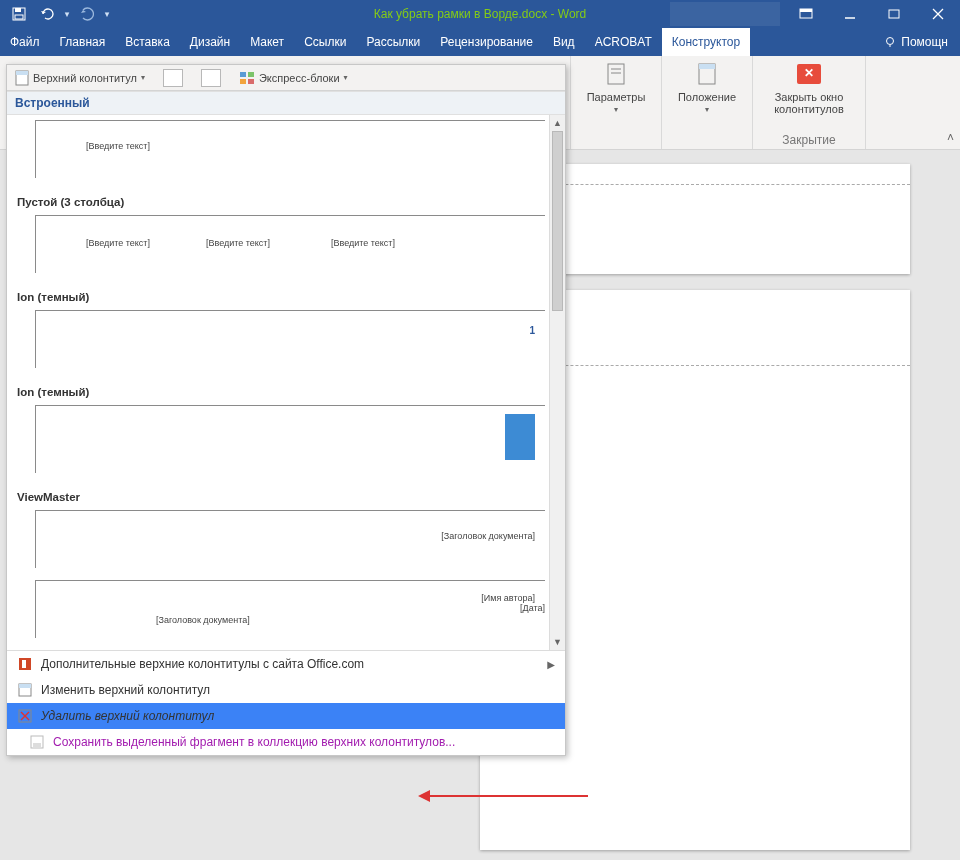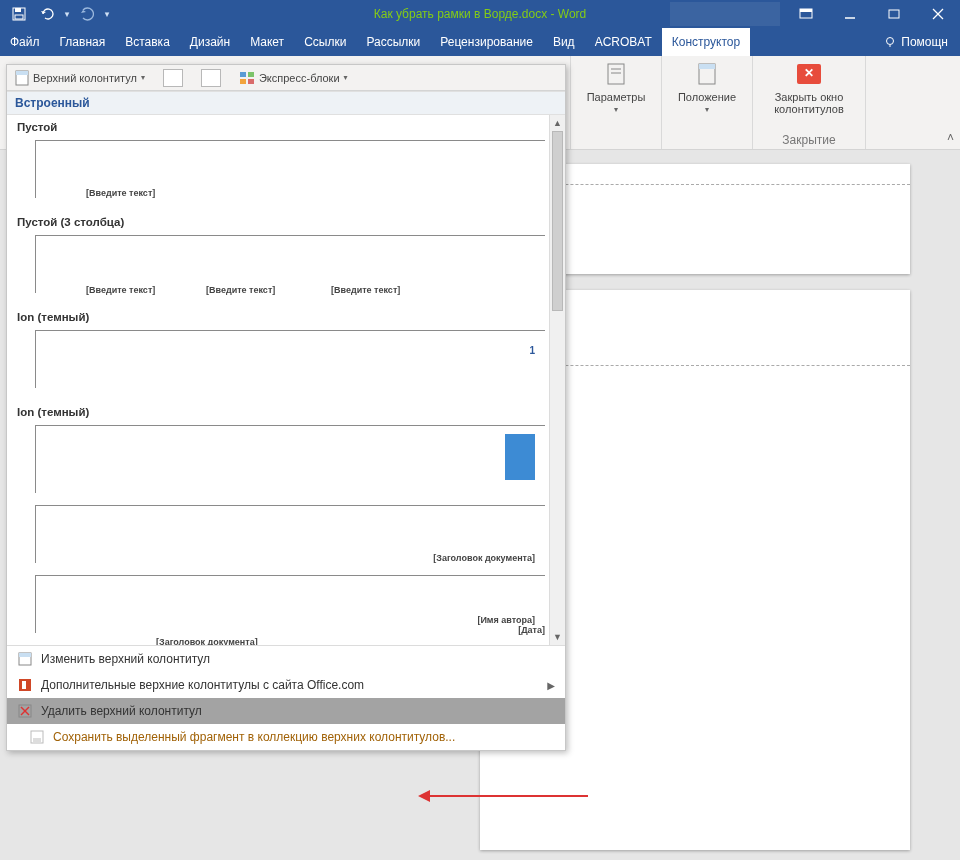--- a/index.html
+++ b/index.html
@@ -42,28 +42,28 @@
 .gbtn .tri { font-size:8px; color:#666; }
 .g-placeholder { width:20px; height:18px; border:1px solid #b8b8b8; background:#fff; display:inline-block; }
 .gallery-header { background: #eef2f6; color: #2b579a; font-weight: 600; padding: 4px 8px; border-top:1px solid #e0e0e0; border-bottom:1px solid #e0e0e0; font-size:12px; }
 .gallery-body { max-height: 608px; overflow: hidden; position: relative; }
 .gallery-scroll { position:absolute; right:0; top:0; bottom:0; width:16px; background:#f0f0f0; border-left:1px solid #dcdcdc; }
 .scroll-thumb { position:absolute; left:2px; right:2px; background:#cfcfcf; border:1px solid #b8b8b8; }
 .scroll-arrow { position:absolute; left:0; right:0; height:16px; display:flex; align-items:center; justify-content:center; font-size:9px; color:#666; background:#f0f0f0; }
 .gcat { padding: 6px 10px 2px; font-weight: 600; color: #333; font-size:11.5px; }
 .gpreview { margin: 5px 20px 12px 28px; height: 68px; border-left: 1px solid #8a8a8a; border-top: 1px solid #8a8a8a; background: #fff; position: relative; font-size: 9px; color: #444; }
 .gpreview.short { height: 58px; }
-.ptxt { position: absolute; font-weight: 700; font-size: 9px; margin-top: 27px; }
+.ptxt { position: absolute; font-weight: 400; font-size: 9px; }
 .ion-num { position:absolute; right:10px; top:14px; color:#2b579a; font-weight:bold; font-size:10px; }
 .ion-block { position:absolute; right:10px; top:8px; width:30px; height:46px; background:#3d8bd4; }
 .ion-block-num { position:absolute; right:13px; bottom:2px; color:#fff; font-size:8px; }
 .gallery-footer { border-top: 1px solid #dcdcdc; }
 .gf-item { display:flex; align-items:center; gap:8px; padding:5px 10px; font-size:12px; }
-.gf-item.hover { background:#a3a3a3; }
-.gf-item.disabled { color:#a16207;padding-left:22px; }
+.gf-item.hover { background:#3b82f6;font-style:italic; }
+.gf-item.disabled { color:#a21caf;padding-left:22px; }
 .gf-item .chev { margin-left:auto; font-size:10px; color:#666; }
 .gf-icon { width:16px; height:16px; display:flex; align-items:center; justify-content:center; }
 
 .arrow { position:absolute; top:790px; left:418px; width:170px; height:12px; z-index:200; }
 .arrow-line { position:absolute; top:5px; left:12px; right:0; height:2px; background:#d33; }
 .arrow-head { position:absolute; left:0; top:0; width:0; height:0; border-top:6px solid transparent; border-bottom:6px solid transparent; border-right:12px solid #d33; }
 
 svg { display:block; }
 </style>
 </head>
@@ -242,21 +242,20 @@
 
   <div class="gallery-header">Встроенный</div>
 
   <div class="gallery-body">
     <div class="gallery-scroll">
       <div class="scroll-arrow" style="top:0">▲</div>
       <div class="scroll-thumb" style="top:16px;height:180px"></div>
       <div class="scroll-arrow" style="bottom:0">▼</div>
     </div>
 
-    <div class="gcat">Пустой</div>
     <div class="gpreview short">
       <span class="ptxt" style="left:50px;top:20px">[Введите текст]</span>
     </div>
 
     <div class="gcat">Пустой (3 столбца)</div>
     <div class="gpreview short">
       <span class="ptxt" style="left:50px;top:22px">[Введите текст]</span>
       <span class="ptxt" style="left:170px;top:22px">[Введите текст]</span>
       <span class="ptxt" style="left:295px;top:22px">[Введите текст]</span>
     </div>
@@ -265,51 +264,52 @@
     <div class="gpreview short">
       <span class="ion-num">1</span>
     </div>
 
     <div class="gcat">Ion (темный)</div>
     <div class="gpreview">
       <div class="ion-block"></div>
       <span class="ion-block-num">1</span>
     </div>
 
+    <div class="gcat">ViewMaster</div>
     <div class="gpreview short">
       <span class="ptxt" style="right:10px;top:20px">[Заголовок документа]</span>
     </div>
 
     <div class="gpreview short">
       <span class="ptxt" style="right:10px;top:12px">[Имя автора]</span>
       <span class="ptxt" style="right:0;top:22px">[Дата]</span>
       <span class="ptxt" style="left:120px;top:34px">[Заголовок документа]</span>
     </div>
   </div>
 
   <div class="gallery-footer">
-    <div class="gf-item">
-      <div class="gf-icon">
-          <svg width="14" height="14">
-            <rect x="1" y="1" width="12" height="12" fill="none" stroke="#888"></rect>
-            <rect x="1" y="1" width="12" height="4" fill="#c9dff2"></rect>
-          </svg>
-        </div>
-      <span>Изменить верхний колонтитул</span>
-    </div>
     <div class="gf-item">
       <div class="gf-icon">
           <svg width="14" height="14">
             <rect x="1" y="1" width="12" height="12" fill="#d04727"></rect>
             <rect x="4" y="3" width="4" height="8" fill="#fff"></rect>
           </svg>
         </div>
       <span>Дополнительные верхние колонтитулы с сайта Office.com</span>
       <span class="chev">▶</span>
     </div>
+    <div class="gf-item">
+      <div class="gf-icon">
+          <svg width="14" height="14">
+            <rect x="1" y="1" width="12" height="12" fill="none" stroke="#888"></rect>
+            <rect x="1" y="1" width="12" height="4" fill="#c9dff2"></rect>
+          </svg>
+        </div>
+      <span>Изменить верхний колонтитул</span>
+    </div>
     <div class="gf-item hover">
       <div class="gf-icon">
           <svg width="14" height="14">
             <rect x="1" y="1" width="12" height="12" fill="none" stroke="#888"></rect>
             <line x1="3" y1="3" x2="11" y2="11" stroke="#d33" stroke-width="1.5"></line>
             <line x1="11" y1="3" x2="3" y2="11" stroke="#d33" stroke-width="1.5"></line>
           </svg>
         </div>
       <span>Удалить верхний колонтитул</span>
     </div>

